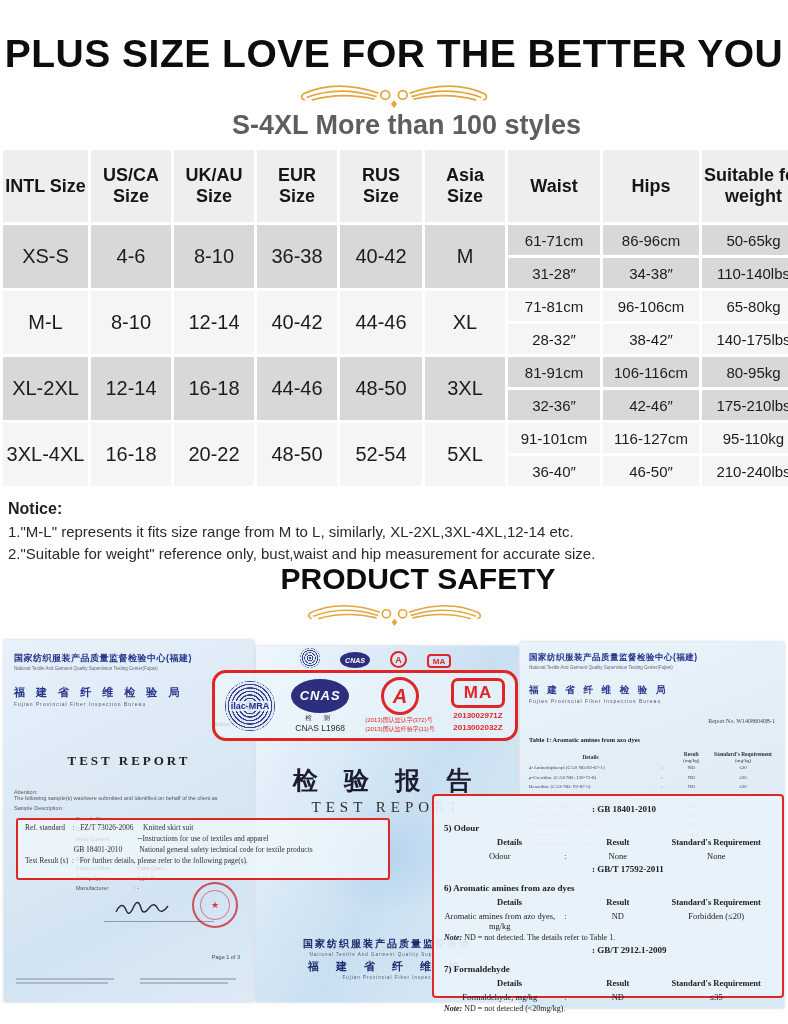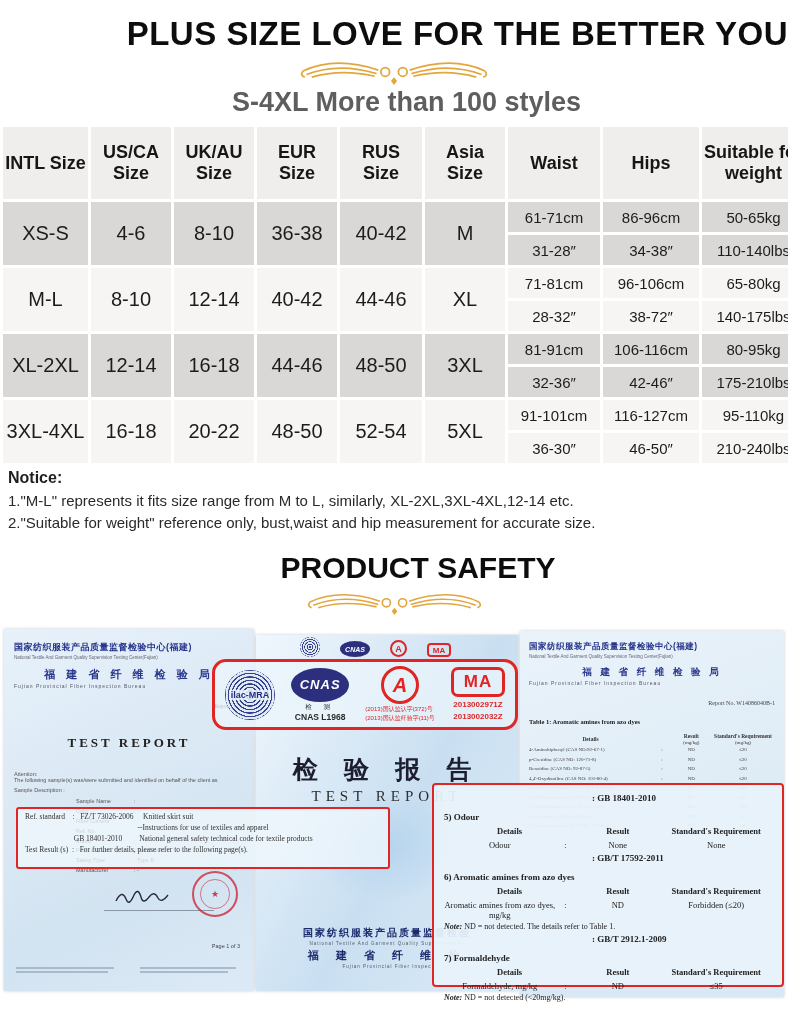--- a/index.html
+++ b/index.html
@@ -1,51 +1,51 @@
 <!DOCTYPE html>
 <html><head>
 <meta charset="utf-8">
 <style>
   * { margin:0; padding:0; box-sizing:border-box; }
   body { background:#fff; font-family:"Liberation Sans", sans-serif; }
   .page { position:relative; width:788px; height:1024px; background:#fff; overflow:hidden; margin:0 auto; }
 
   
-  .main-title { margin-top:15px; text-align:right; font-size:33px; font-weight:800; letter-spacing:0.5px; color:#0d0d0d; }
+  .main-title { margin-top:32px; text-align:center; font-size:39px; font-weight:800; letter-spacing:0.5px; color:#0d0d0d; }
   .flourish { display:block; margin:4px auto 0; }
   .subtitle { text-align:center; font-size:27px; font-weight:600; color:#5e5e5e; margin-top:2px;padding-left:25px; }
 
   
   table.size-chart { margin:6px auto 0; border-collapse:separate; border-spacing:3px; table-layout:fixed; width:782px; }
   .size-chart th { background:#efeeec; font-size:18px; font-weight:700; color:#161616; height:72px; line-height:1.15; text-align:center; vertical-align:middle; padding:0 2px; }
   .size-chart td { text-align:center; vertical-align:middle; color:#1c1c1c; }
   .size-chart td.main { font-size:20px; }
   .size-chart td.sub { font-size:15px; height:30px; }
   tr.band-dark td { background:#d9d8d6; }
   tr.band-light td { background:#f6f5f3; }
 
   
-  .notice { margin:3px 0 0 8px; color:#1f1f1f; }
+  .notice { margin:11px 0 0 8px; color:#1f1f1f; }
   .notice .notice-label { font-size:16px; font-weight:700; }
   .notice .notice-line { font-size:15px; margin-top:5px; color:#2a2a2a; }
 
   
-  .safety-title { margin-top:20px; text-align:center; font-size:30px; font-weight:800; color:#0d0d0d;padding-left:48px; }
+  .safety-title { text-align:center; font-size:30px; font-weight:800; color:#0d0d0d;padding-left:48px; }
   .safety-caption { text-align:center; font-size:17px; color:#3d3d3d; margin-top:4px; white-space:pre; }
 
   
   .certs { position:relative; width:788px; height:378px; margin-top:8px; }
   .cert { position:absolute; box-shadow:0 0 3px rgba(90,110,140,.35); }
   .cert-left  { left:4px;  top:6px;  width:250px; height:362px; background:linear-gradient(155deg,#e7f1fa 0%,#d2e3f1 70%,#dceaf6 100%); padding:12px 10px; }
   .cert-mid   { left:256px; top:12px; width:262px; height:356px; background:linear-gradient(118deg,#f0f7fd 0%,#c9dff1 55%,#ddecf7 100%); }
   .cert-right { left:520px; top:8px;  width:264px; height:366px; background:linear-gradient(160deg,#eaf3fa 0%,#d8e8f4 80%); padding:10px 9px; }
 
   .cn-head { font-size:9px; font-weight:700; color:#27358c; letter-spacing:0.5px; }
   .en-head { font-size:4.5px; color:#667; margin-top:1px; }
-  .cn-bureau { font-size:11px; font-weight:700; color:#27358c; letter-spacing:4px; margin-top:7px;text-align:center; }
+  .cn-bureau { font-size:11px; font-weight:700; color:#27358c; letter-spacing:4px; margin-top:14px; }
   .en-bureau { font-size:5px; color:#556; letter-spacing:1px; margin-top:1px; }
   .report-line { text-align:right; font-size:6px; color:#444; margin-top:14px; font-family:"Liberation Serif", serif; }
   .testreport-l { text-align:center; font-family:"Liberation Serif", serif; font-weight:700; font-size:13px; letter-spacing:3px; color:#222; margin-top:26px; }
   .tiny { font-size:5.5px; color:#555; }
   .attn { margin-top:20px; }
   .fields { margin:4px 0 0 62px; }
   .frow { display:flex; font-size:5.5px; color:#555; line-height:1.8; }
   .frow .fl { width:58px; }
 
   .ref-box { position:absolute; left:16px; top:184px; width:374px; min-height:62px; border:2px solid #e02525; border-radius:3px; background:rgba(240,247,252,.78); padding:3px 7px; z-index:6; font-family:"Liberation Serif", serif; }
@@ -57,21 +57,21 @@
   .bar { height:2px; background:#93a3b6; opacity:.65; margin-top:2.5px; }
   .pageno { position:absolute; right:14px; bottom:42px; font-size:5.5px; color:#445; }
 
   
   .logo-box { position:absolute; left:212px; top:36px; width:306px; height:71px; border:3px solid #e02525; border-radius:14px; background:rgba(236,245,251,.72); z-index:5; display:flex; align-items:center; justify-content:space-between; padding:0 10px; }
   .ilac { width:50px; height:50px; border-radius:50%; background:repeating-radial-gradient(circle at 50% 50%, #33418f 0 1px, #dfeaf5 1.5px 3.5px); position:relative; flex:0 0 auto; }
   .ilac span { position:absolute; left:50%; top:50%; transform:translate(-50%,-50%); background:rgba(236,244,251,.85); color:#222f80; font-size:9px; font-weight:700; padding:0 1px; white-space:nowrap; }
   .lgroup { display:flex; flex-direction:column; align-items:center; }
   .cnas-oval { width:58px; height:34px; background:#2c2f7e; border-radius:50%; display:flex; align-items:center; justify-content:center; color:#fff; font-style:italic; font-weight:700; font-size:13px; letter-spacing:1px; }
   .cnas-sub { font-size:6.5px; letter-spacing:5px; color:#333; margin-top:1px; }
-  .cnas-code { font-size:8.5px; font-weight:700; color:#2b2b2b; }
+  .cnas-code { font-size:8.5px; font-weight:400; color:#2b2b2b; }
   .cal-circle { width:38px; height:38px; border:3px solid #e02525; border-radius:50%; display:flex; align-items:center; justify-content:center; color:#e02525; font-weight:700; font-style:italic; font-size:20px; }
   .red-lines { font-size:6px; color:#e02525; line-height:1.5; text-align:left; margin-top:1px; }
   .ma-rect { width:54px; height:30px; border:3px solid #e02525; border-radius:7px; display:flex; align-items:center; justify-content:center; color:#e02525; font-weight:800; font-size:17px; letter-spacing:1px; }
   .ma-lines { font-size:8px; font-weight:700; color:#e02525; line-height:1.4; margin-top:2px; }
 
   .mini-logos { position:absolute; left:300px; top:14px; display:flex; gap:20px; align-items:flex-end; z-index:2; }
   .mini-ilac { width:20px; height:20px; border-radius:50%; background:repeating-radial-gradient(circle,#33418f 0 .8px,#dfeaf5 1px 2.4px); }
   .mini-cnas { width:30px; height:16px; background:#2c2f7e; border-radius:50%; color:#fff; font-size:7px; font-weight:700; font-style:italic; display:flex; align-items:center; justify-content:center; }
   .mini-cal { width:17px; height:17px; border:2px solid #e02525; border-radius:50%; color:#e02525; font-size:9px; font-weight:700; display:flex; align-items:center; justify-content:center; }
   .mini-ma { width:24px; height:14px; border:2px solid #e02525; border-radius:4px; color:#e02525; font-size:8px; font-weight:800; display:flex; align-items:center; justify-content:center; }
@@ -173,21 +173,21 @@
       <td class="main" rowspan="2">12-14</td>
       <td class="main" rowspan="2">40-42</td>
       <td class="main" rowspan="2">44-46</td>
       <td class="main" rowspan="2">XL</td>
       <td class="sub">71-81cm</td>
       <td class="sub">96-106cm</td>
       <td class="sub">65-80kg</td>
     </tr>
     <tr class="band-light">
       <td class="sub">28-32″</td>
-      <td class="sub">38-72″</td>
+      <td class="sub">38-42″</td>
       <td class="sub">140-175lbs</td>
     </tr>
 
     <tr class="band-dark">
       <td class="main" rowspan="2">XL-2XL</td>
       <td class="main" rowspan="2">12-14</td>
       <td class="main" rowspan="2">16-18</td>
       <td class="main" rowspan="2">44-46</td>
       <td class="main" rowspan="2">48-50</td>
       <td class="main" rowspan="2">3XL</td>
@@ -206,21 +206,21 @@
       <td class="main" rowspan="2">16-18</td>
       <td class="main" rowspan="2">20-22</td>
       <td class="main" rowspan="2">48-50</td>
       <td class="main" rowspan="2">52-54</td>
       <td class="main" rowspan="2">5XL</td>
       <td class="sub">91-101cm</td>
       <td class="sub">116-127cm</td>
       <td class="sub">95-110kg</td>
     </tr>
     <tr class="band-light">
-      <td class="sub">36-30″</td>
+      <td class="sub">36-40″</td>
       <td class="sub">46-50″</td>
       <td class="sub">210-240lbs</td>
     </tr>
   </tbody>
     </table>
 
   <div class="notice">
     <div class="notice-label">Notice:</div>
     <div class="notice-line">1."M-L" represents it fits size range from M to L,  similarly, XL-2XL,3XL-4XL,12-14 etc.</div>
     <div class="notice-line">2."Suitable for weight" reference only, bust,waist and hip measurement for accurate size.</div>

